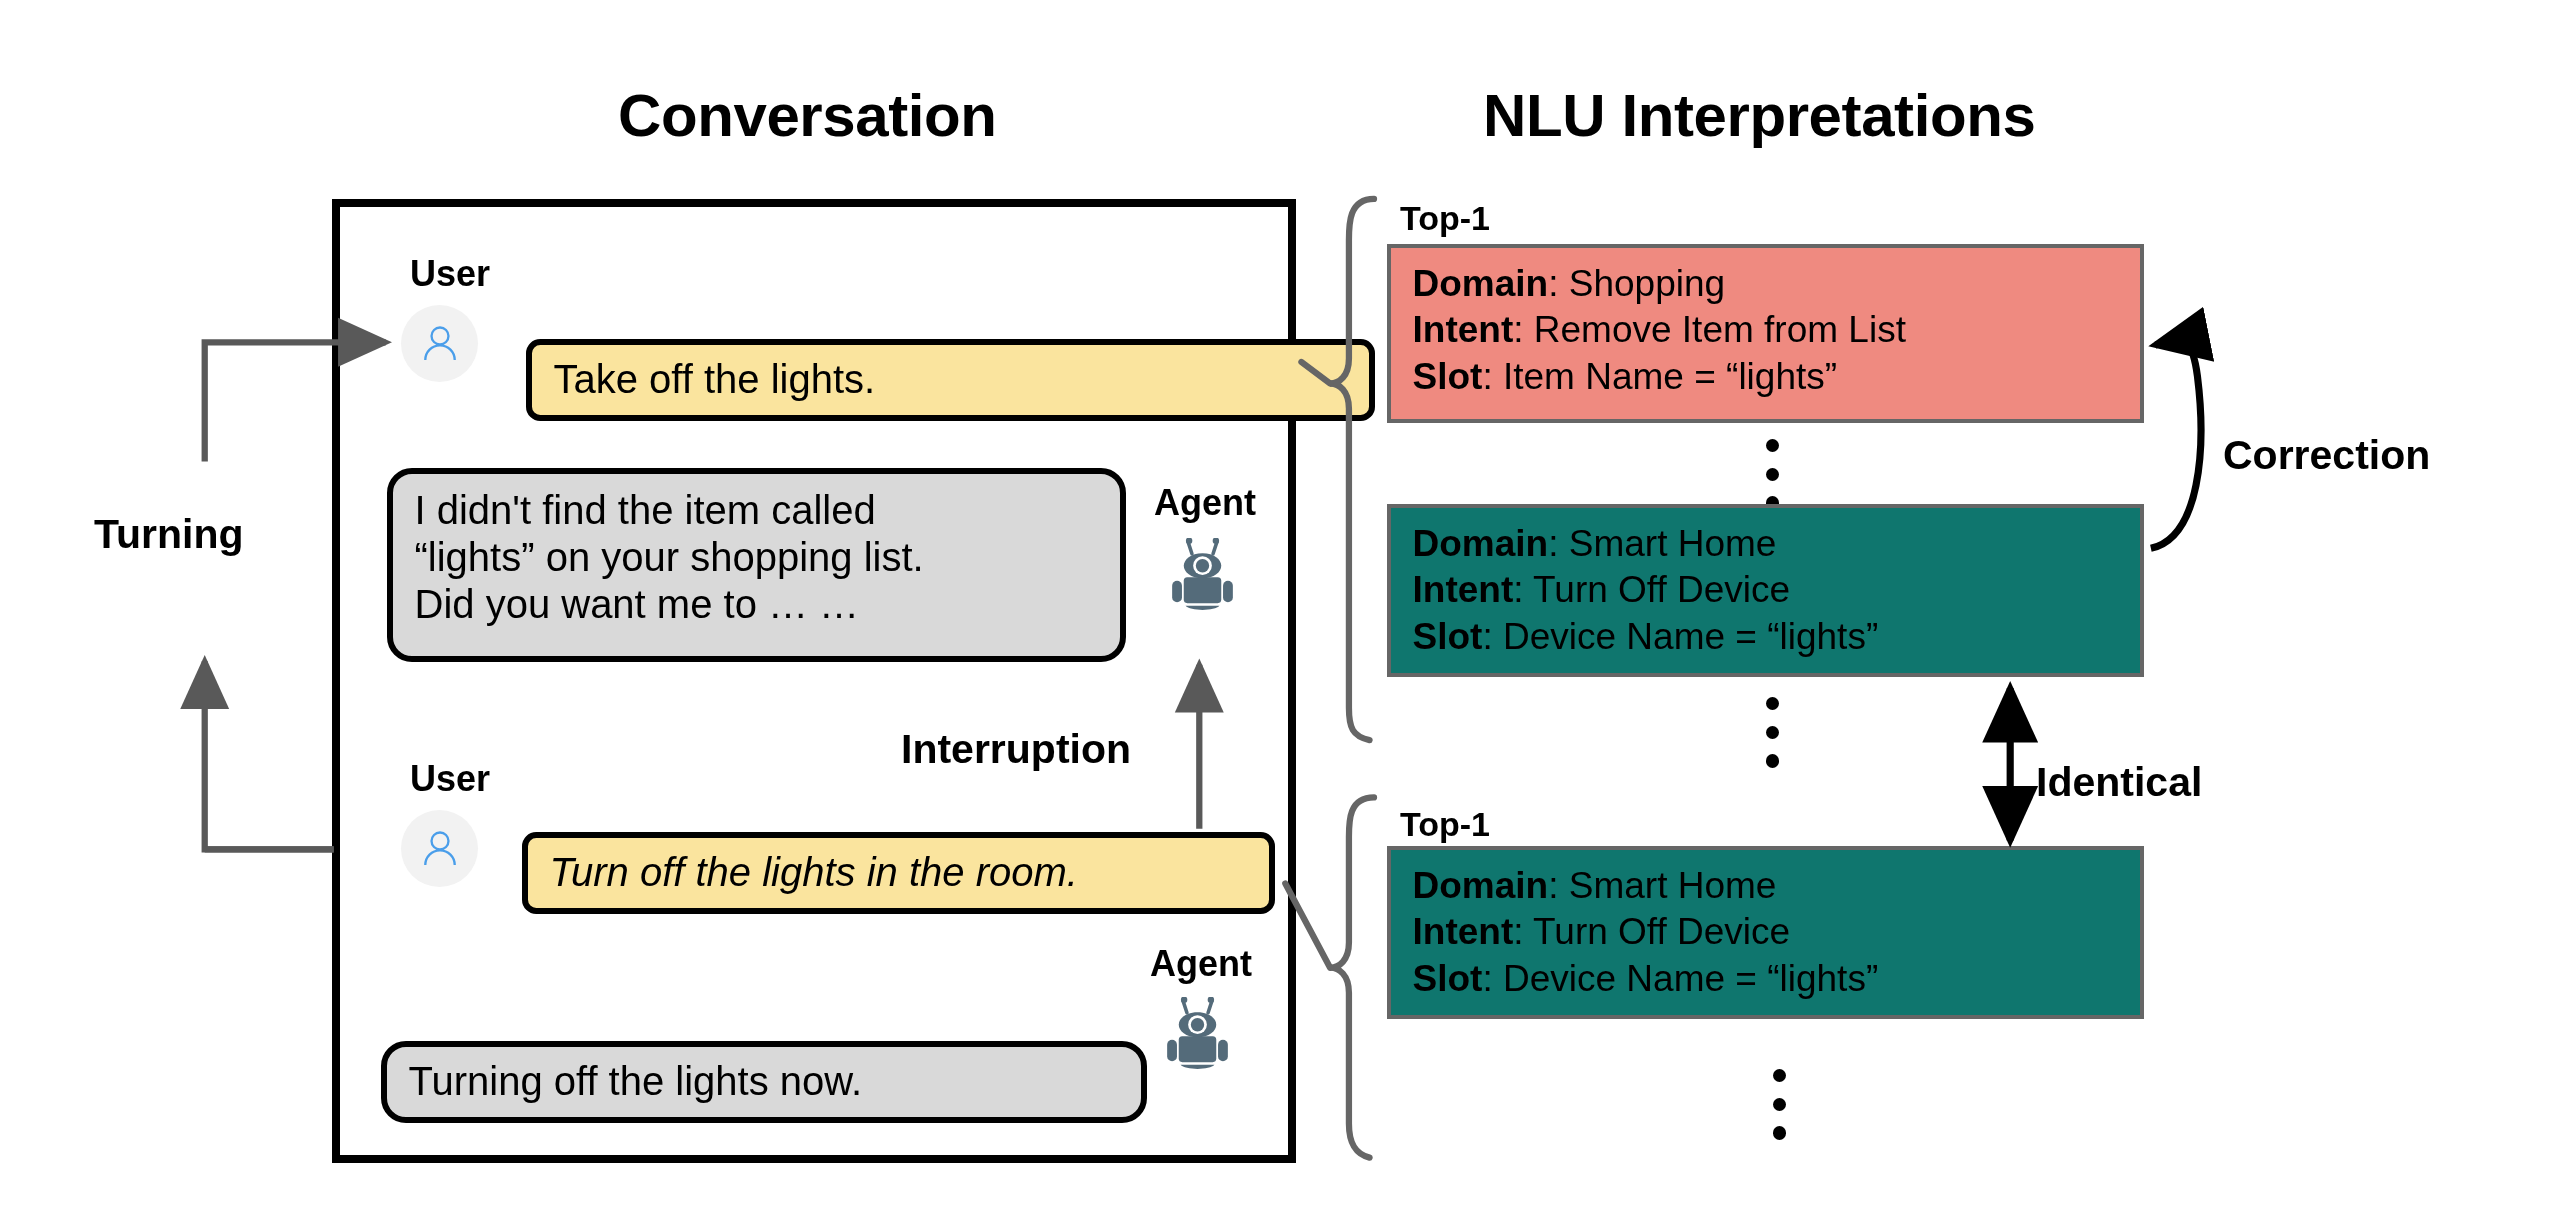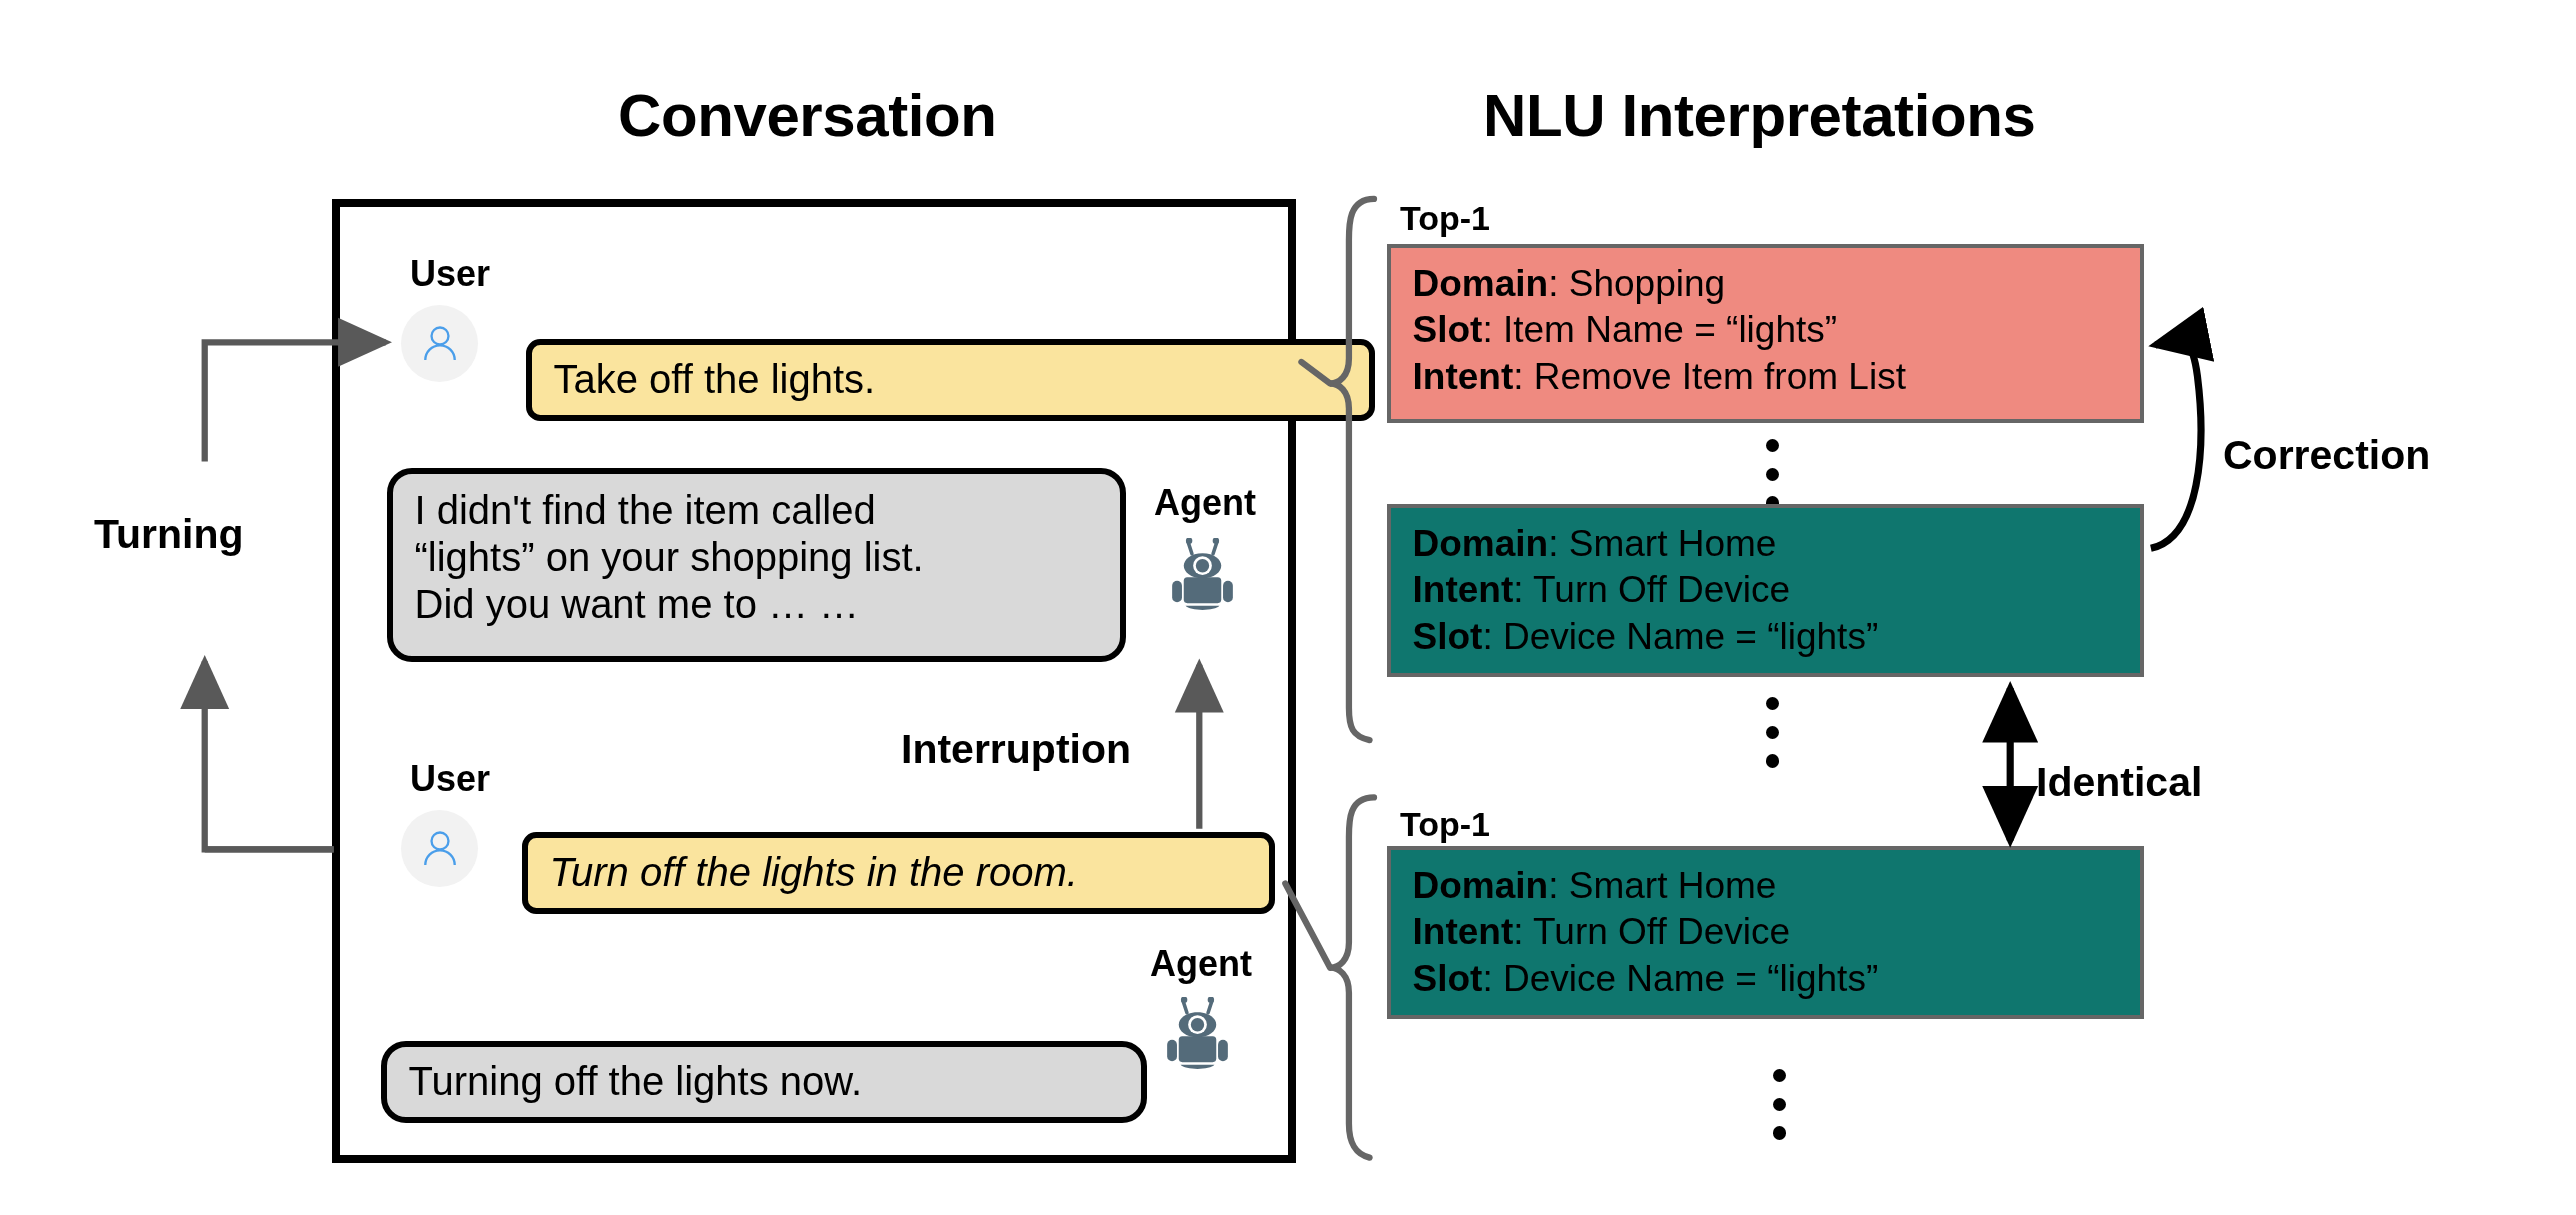--- a/index.html
+++ b/index.html
@@ -167,22 +167,22 @@
     </svg>
   </div>
   <div class="bubble agent" id="bubble-4">
     <span class="bubble-text">Turning off the lights now.</span>
   </div>
 
   <div class="top-label" id="toplabel-1">Top-1</div>
 
   <div class="nlu-box red" id="nlu-1">
     <div><span class="k">Domain</span>: <span>Shopping</span></div>
+    <div><span class="k">Intent</span>: <span>Remove Item from List</span></div>
     <div><span class="k">Slot</span>: <span>Item Name = “lights”</span></div>
-    <div><span class="k">Intent</span>: <span>Remove Item from List</span></div>
   </div>
 
   <div class="vdots" id="dots-1">
       <i></i>
       <i></i>
       <i></i>
     </div>
 
   <div class="nlu-box green" id="nlu-2">
     <div><span class="k">Domain</span>: <span>Smart Home</span></div>

